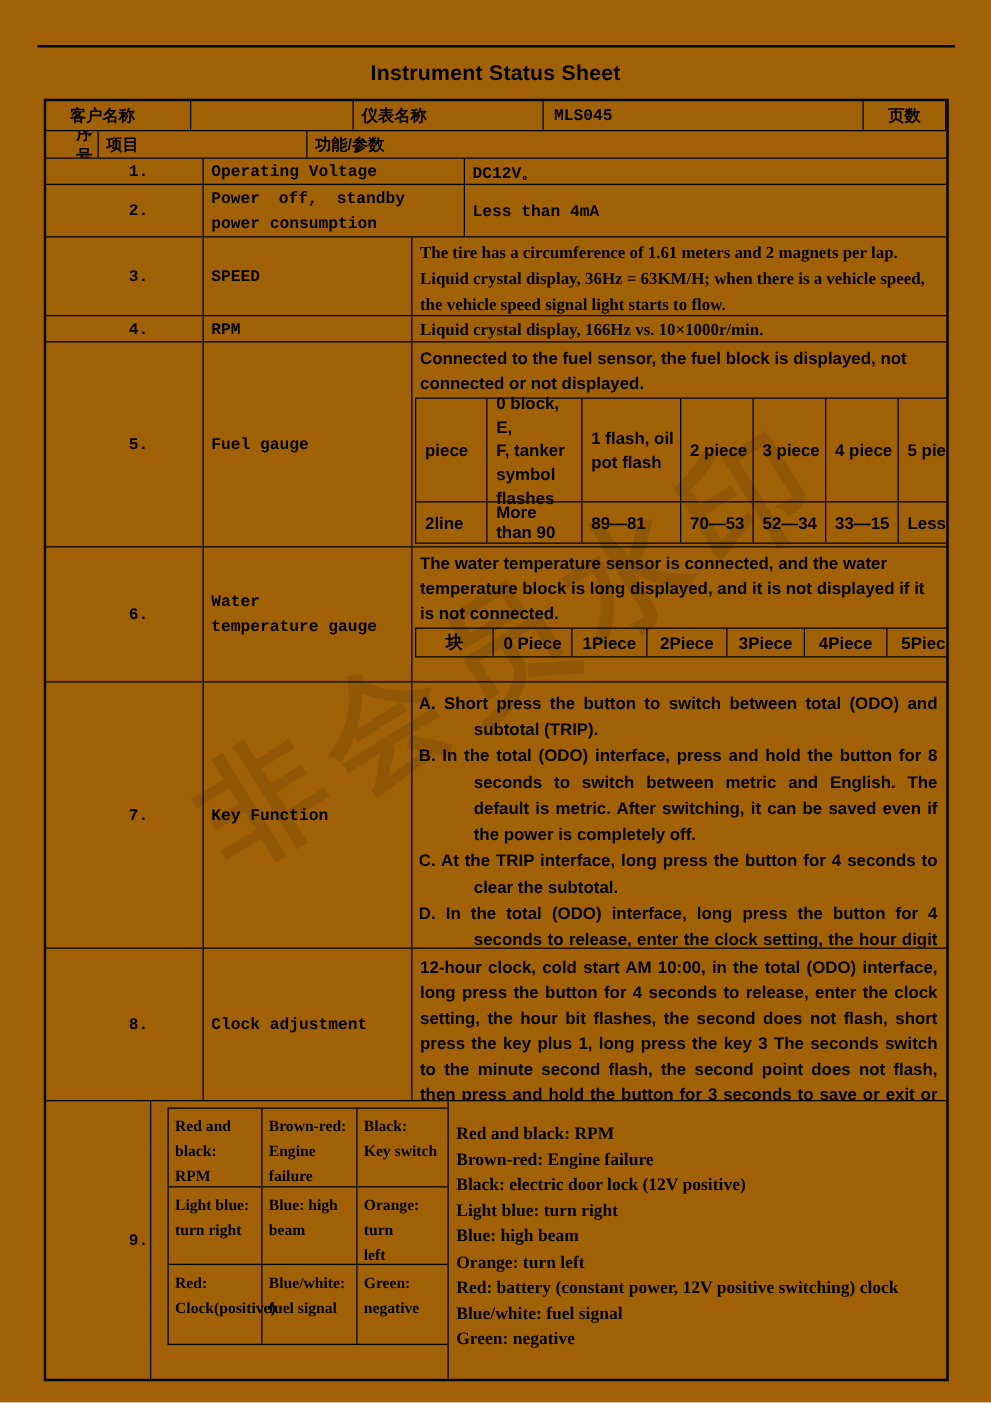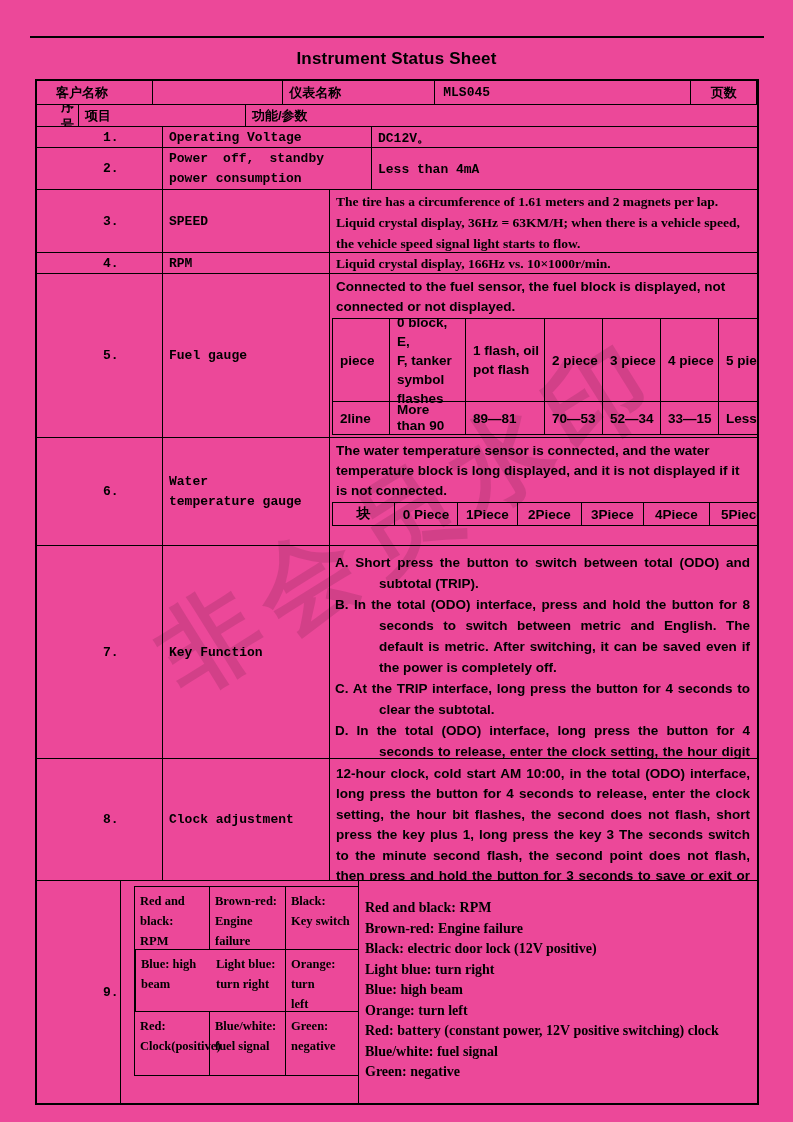--- a/index.html
+++ b/index.html
@@ -1,17 +1,17 @@
 <!DOCTYPE html>
 <html><head>
 <meta charset="utf-8">
 <style>
   * { margin:0; padding:0; box-sizing:border-box; }
   html,body { background:#fff; }
-  .page { position:relative; width:793px; height:1122px; background:#ec4899; overflow:hidden;
+  .page { position:relative; width:793px; height:1122px; background:#a16207; overflow:hidden;
           font-family:"Liberation Sans", sans-serif; color:#000; }
 
   .toprule { position:absolute; left:30px; top:36px; width:734px; height:2px; background:#000; }
   .title { position:absolute; left:0; top:49px; width:100%; text-align:center;
            font:700 17px "Liberation Sans", sans-serif; letter-spacing:.2px; }
 
   .watermark { position:absolute; left:60px; top:450px; width:700px; text-align:center;
                transform:rotate(-32deg); font:700 100px "Liberation Sans", sans-serif;
                letter-spacing:14px; color:rgba(0,0,0,0.11); z-index:0; pointer-events:none; }
 
@@ -222,24 +222,24 @@
         <div class="wiregrid">
           <div class="row">
             <div class="c first gc1">Red and black:
 RPM</div>
             <div class="c gc2">Brown-red:
 Engine failure</div>
             <div class="c gc3">Black:
 Key switch</div>
           </div>
           <div class="row">
+            <div class="c first gc1">Light blue:
+turn right</div>
             <div class="c gc2">Blue: high
 beam</div>
-            <div class="c first gc1">Light blue:
-turn right</div>
             <div class="c gc3">Orange: turn
 left</div>
           </div>
           <div class="row">
             <div class="c first gc1">Red:
 Clock(positive)</div>
             <div class="c gc2">Blue/white:
 fuel signal</div>
             <div class="c gc3">Green:
 negative</div>

